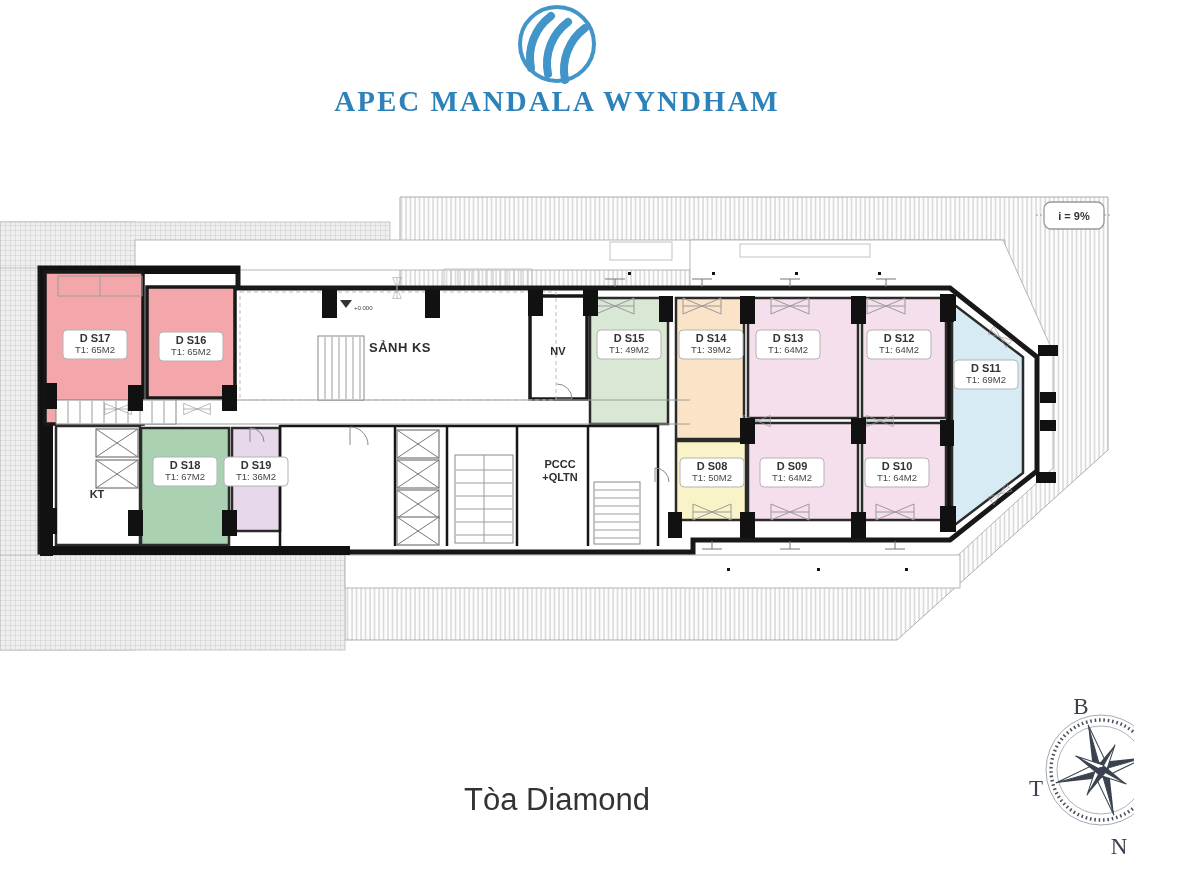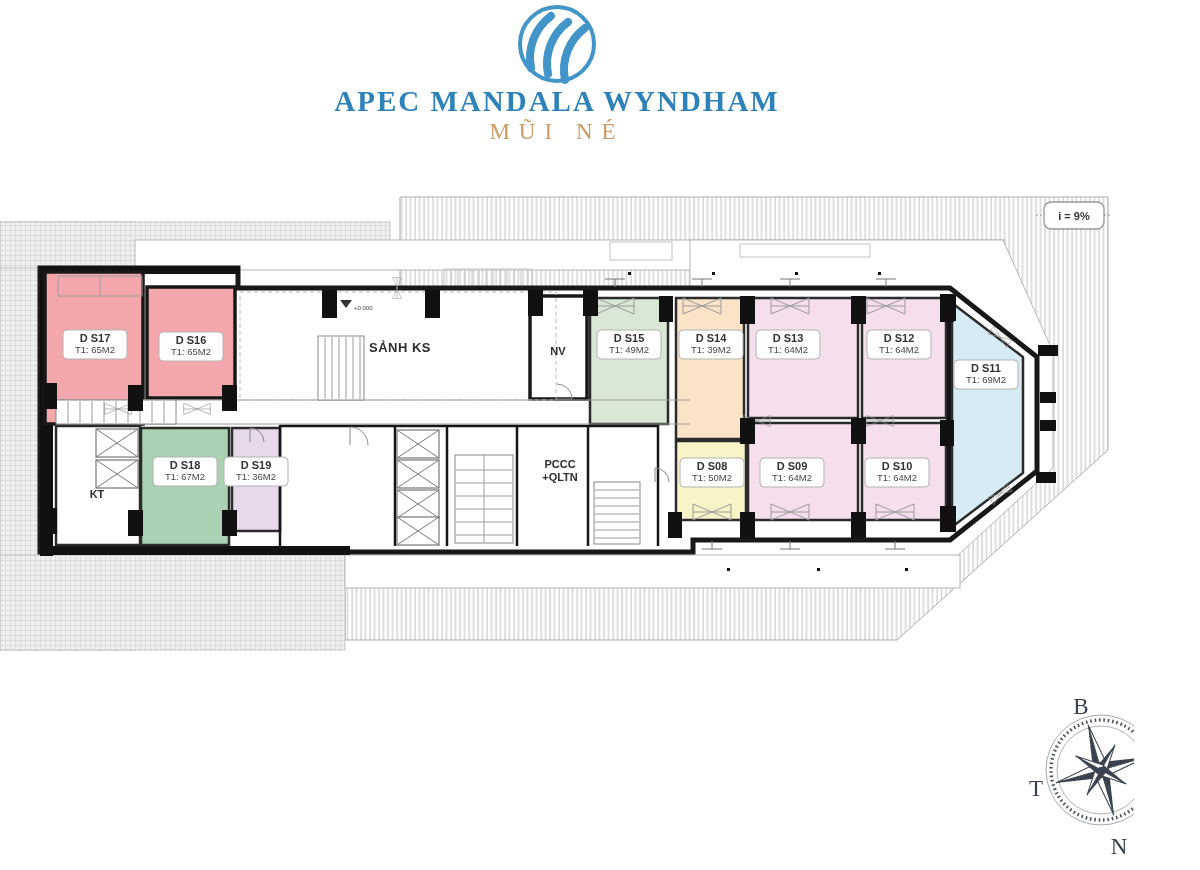--- a/index.html
+++ b/index.html
@@ -50,21 +50,20 @@
           </clipPath>
         </defs>
       <circle cx="60" cy="42" r="37" fill="none" stroke="#4295c8" stroke-width="4"></circle>
       <g clip-path="url(#logoclip)" stroke="#4295c8" stroke-width="8" fill="none" stroke-linecap="round">
         <path d="M34,66 C30,46 38,26 54,14"></path>
         <path d="M51,72 C47,52 55,32 71,20"></path>
         <path d="M68,78 C64,58 72,38 88,26"></path>
       </g>
     </svg>
     <div class="brand">APEC MANDALA WYNDHAM</div>
-    <div class="brand-sub">MŨI NÉ</div>
   </div>
 
   <svg class="plan" width="1200" height="470" viewBox="0 190 1200 470">
     <defs>
       <pattern id="ph-grid" width="5" height="5" patternUnits="userSpaceOnUse">
         <rect width="5" height="5" fill="#efefef"></rect>
         <path d="M0,0H5M0,0V5" stroke="#c6c6c6" stroke-width="0.8"></path>
       </pattern>
       <pattern id="ph-v" width="4.5" height="8" patternUnits="userSpaceOnUse">
         <rect width="4.5" height="8" fill="#fdfdfd"></rect>
@@ -304,20 +303,21 @@
         </g>
     </g>
 
     <g>
       <path d="M1036,215h8M1104,215h8" stroke="#999" stroke-width="1" stroke-dasharray="2,2"></path>
       <rect x="1044" y="202" width="60" height="27" rx="7" fill="#fff" stroke="#999" stroke-width="1.3"></rect>
       <text class="badge-t" x="1074" y="220">i = 9%</text>
     </g>
   </svg>
 
+  <div class="title-sub">Tòa Diamond</div>
 
   <svg class="compass" width="170" height="178" viewBox="0 0 170 178">
     <g transform="translate(83,84)">
       <circle r="55" fill="none" stroke="#9a9ea6" stroke-width="0.9"></circle>
       <circle r="50" fill="none" stroke="#4a5160" stroke-width="3.4" stroke-dasharray="1.6,2.8"></circle>
       <circle r="44" fill="none" stroke="#9a9ea6" stroke-width="0.8"></circle>
       <g transform="rotate(-16)">
         <g transform="rotate(0)">
             <path d="M0,-47L-8,0L0,0Z" fill="#39424e"></path>
             <path d="M0,-47L8,0L0,0Z" fill="#fff" stroke="#39424e" stroke-width="1"></path>

